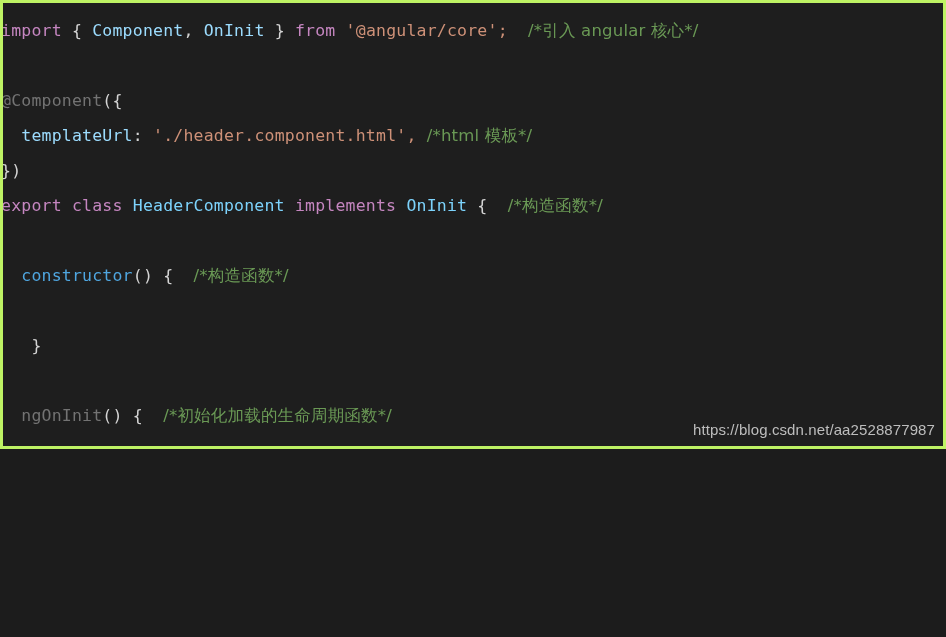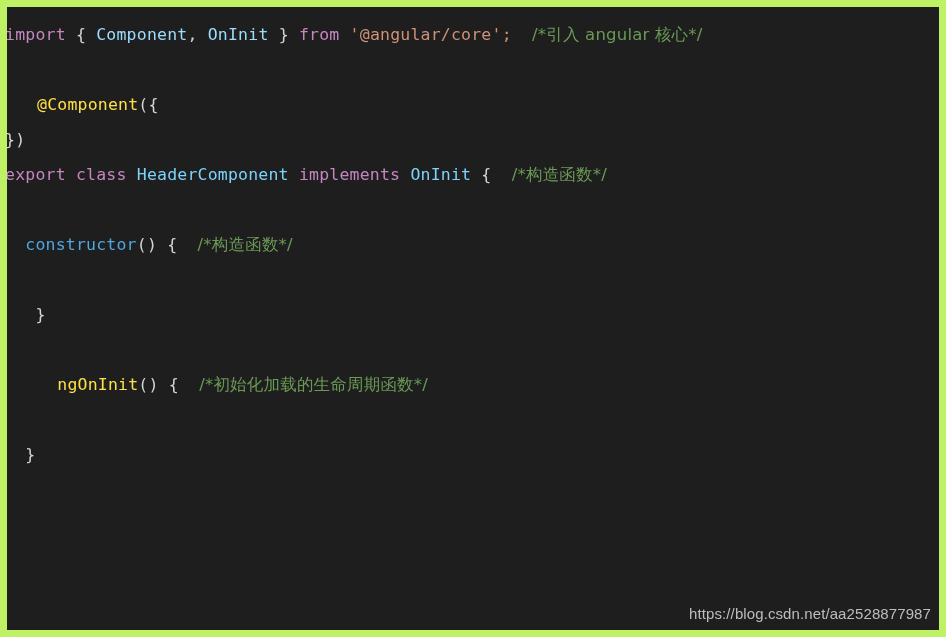--- a/index.html
+++ b/index.html
@@ -5,25 +5,25 @@
 <style>
   html, body {
     margin: 0;
     padding: 0;
     background: #1c1c1c;
   }
 
   #screenshot {
     position: relative;
     width: 946px;
-    height: 637px;
+    height: 449px;
     background: #1e1e1e;
     overflow: hidden;
     box-sizing: border-box;
-    border: 7px solid #bef264;
+    border: 3px solid #bef264;
   }
 
   #code-editor {
     position: absolute;
     inset: 0;
     padding: 10px 0 0 0;
     box-sizing: border-box;
   }
 
   .code-line {
@@ -35,21 +35,21 @@
     letter-spacing: 0.2px;
     color: #d4d4d4;
     padding-left: 0px;
     margin-left: -2px;
   }
 
   
   .tok-keyword   { color: #c586c0; }  
   .tok-variable  { color: #9cdcfe; }  
   .tok-type      { color: #7dd3fc; }  
-  .tok-function  { color: #fde047; padding-left: 32px; }  
+  .tok-function  { color: #737373; }  
   .tok-method    { color: #4fa6e0; margin-top: 46px; }  
   .tok-string    { color: #ce9178; }  
   .tok-comment   { color: #6a9955; }  
   .tok-punct     { color: #d4d4d4; }
 
   
   .cjk { font-family: "DejaVu Sans", "Liberation Sans", sans-serif; }
 
   #watermark {
     position: absolute;
@@ -71,20 +71,21 @@
 
   <div id="code-editor">
 
     <div class="code-line"><span class="tok-keyword">import</span><span class="tok-punct"> { </span><span class="tok-variable">Component</span><span class="tok-punct">, </span><span class="tok-variable">OnInit</span><span class="tok-punct"> } </span><span class="tok-keyword">from</span><span class="tok-string"> '@angular/core';</span><span class="tok-punct">  </span><span class="tok-comment cjk">/*引入 angular 核心*/</span></div>
 
     <div class="code-line"><span></span></div>
 
     <div class="code-line"><span class="tok-function">@Component</span><span class="tok-punct">({</span></div>
 
 
+    <div class="code-line"><span class="tok-punct">  </span><span class="tok-variable">templateUrl</span><span class="tok-punct">: </span><span class="tok-string">'./header.component.html',</span><span class="tok-punct"> </span><span class="tok-comment cjk">/*html 模板*/</span></div>
 
 
     <div class="code-line"><span class="tok-punct">})</span></div>
 
     <div class="code-line"><span class="tok-keyword">export</span><span class="tok-keyword"> class </span><span class="tok-type">HeaderComponent</span><span class="tok-keyword"> implements </span><span class="tok-type">OnInit</span><span class="tok-punct"> {</span><span class="tok-punct">  </span><span class="tok-comment cjk">/*构造函数*/</span></div>
 
     <div class="code-line"><span></span></div>
 
     <div class="code-line"><span class="tok-punct">  </span><span class="tok-method">constructor</span><span class="tok-punct">() {</span><span class="tok-punct">  </span><span class="tok-comment cjk">/*构造函数*/</span></div>
 

